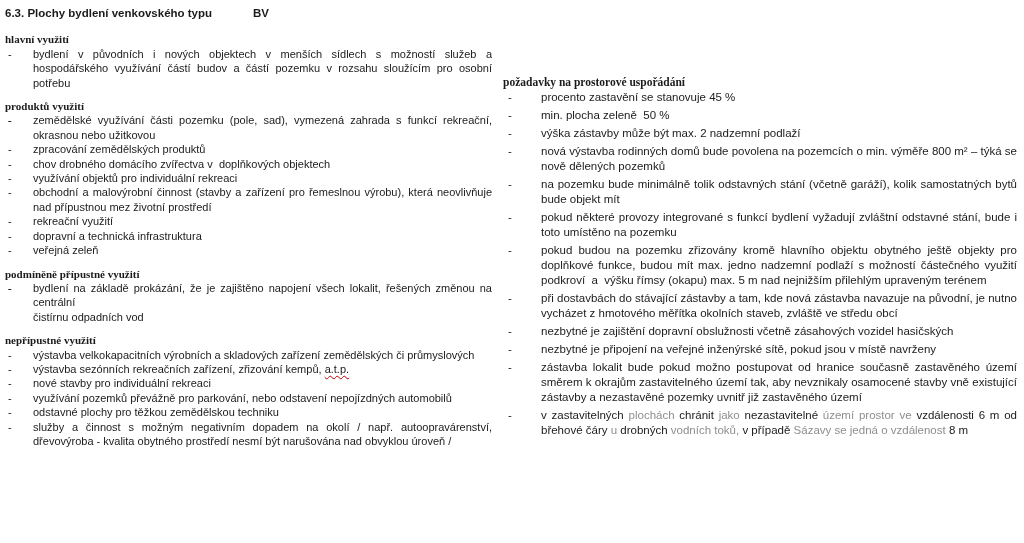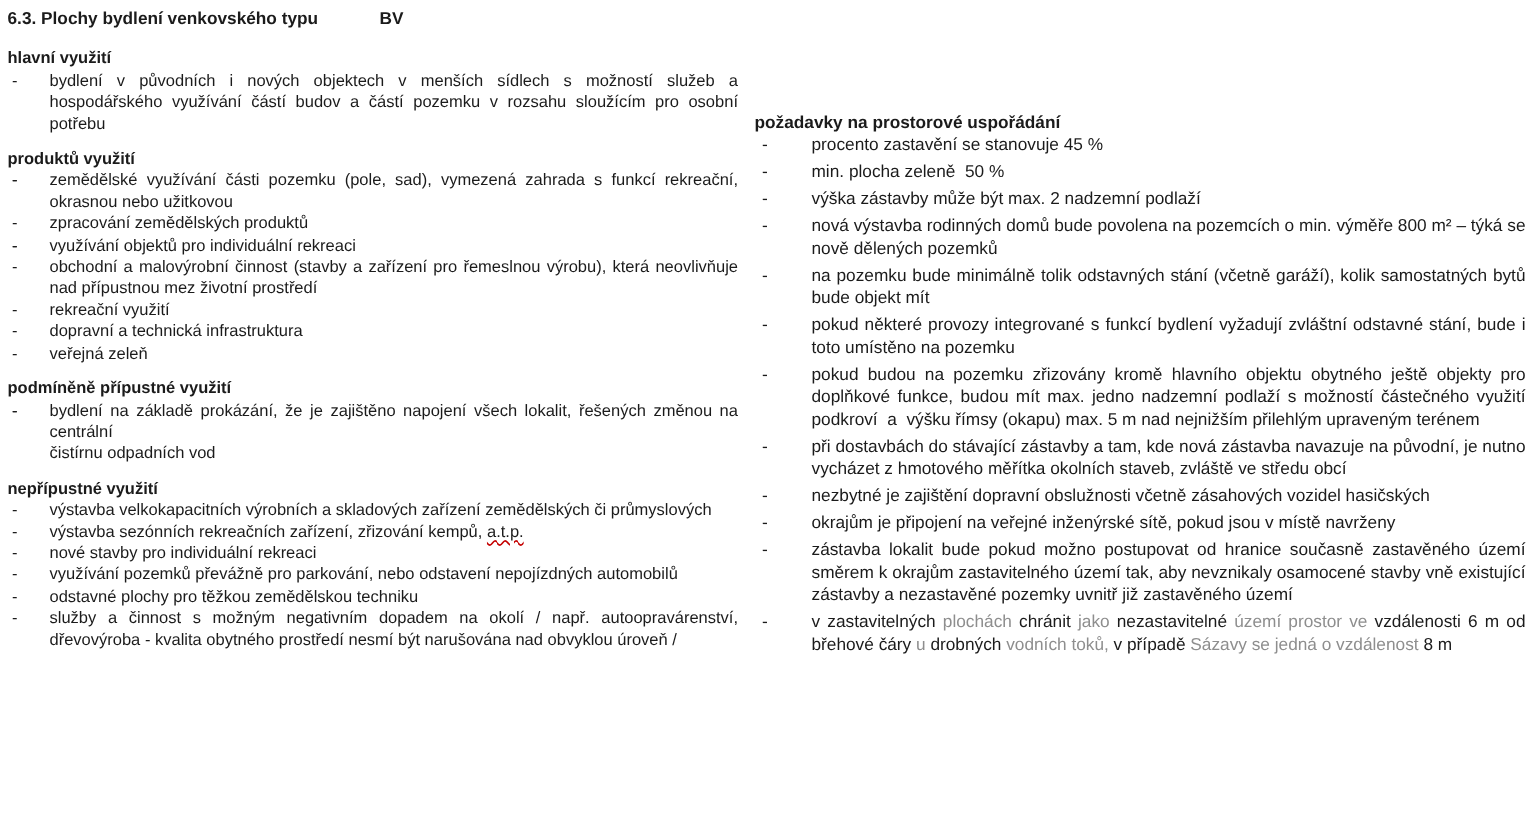--- a/index.html
+++ b/index.html
@@ -5,21 +5,21 @@
   html,body{margin:0;padding:0;background:#fff;}
   .page{
     position:relative;width:1024px;height:543px;background:#ffffff;overflow:hidden;
     font-family:"Liberation Sans","DejaVu Sans",sans-serif;color:#1b1b1b;
     -webkit-font-smoothing:antialiased;
   }
   .col-left{position:absolute;left:5px;top:6px;width:487px;font-size:11px;line-height:14.4px;}
   .col-right{position:absolute;left:503px;top:75px;width:514px;font-size:11.5px;line-height:15px;}
   .doc-title{font-weight:bold;font-size:11.5px;position:relative;margin-bottom:12px;white-space:nowrap;}
   .title-code{position:absolute;left:248px;top:0;}
-  .sec-heading{font-weight:bold;margin-top:9px;}
+  .sec-heading{font-weight:bold;margin-top:9px;font-family:Liberation Serif, serif;}
   .col-right .sec-heading{margin-top:0;}
   .item{position:relative;text-align:justify;}
   .col-left .item{padding-left:28px;}
   .col-left .dash{position:absolute;left:3px;top:0;}
   .col-right .item{padding-left:38px;margin-bottom:3px;}
   .col-right .dash{position:absolute;left:5px;top:0;}
   .misspell{text-decoration:underline;text-decoration-style:wavy;text-decoration-color:#c40000;text-decoration-thickness:1px;text-underline-offset:2px;}
   .muted{color:#8e8e8e;}
 </style>
 </head>
@@ -40,21 +40,21 @@
         <span class="dash">-</span>
         <span class="itext">bydlení v původních i nových objektech v menších sídlech s možností služeb a hospodářského využívání částí budov a částí pozemku v rozsahu sloužícím pro osobní potřebu</span>
       </div>
     </div>
 
     <div class="section">
       <div class="sec-heading">produktů využití</div>
       <div class="item"><span class="dash">-</span></div>
       <div class="item"><span class="dash">-</span><span class="itext">zemědělské využívání části pozemku (pole, sad), vymezená zahrada s funkcí rekreační, okrasnou nebo užitkovou</span></div>
       <div class="item"><span class="dash">-</span><span class="itext">zpracování zemědělských produktů</span></div>
-      <div class="item"><span class="dash">-</span></div>
+      <div class="item"><span class="dash">-</span><span class="itext">chov drobného domácího zvířectva v&nbsp; doplňkových objektech</span></div>
       <div class="item"><span class="dash">-</span><span class="itext">využívání objektů pro individuální rekreaci</span></div>
       <div class="item"><span class="dash">-</span><span class="itext">obchodní a malovýrobní činnost (stavby a zařízení pro řemeslnou výrobu), která neovlivňuje nad přípustnou mez životní prostředí</span></div>
       <div class="item"><span class="dash">-</span><span class="itext">rekreační využití</span></div>
       <div class="item"><span class="dash">-</span><span class="itext">dopravní a technická infrastruktura</span></div>
       <div class="item"><span class="dash">-</span><span class="itext">veřejná zeleň</span></div>
     </div>
 
     <div class="section">
       <div class="sec-heading">podmíněně přípustné využití</div>
       <div class="item"><span class="dash">-</span></div>
@@ -84,21 +84,21 @@
 
     <div class="item"><span class="dash">-</span><span class="itext">procento zastavění se stanovuje 45 %</span></div>
     <div class="item"><span class="dash">-</span><span class="itext">min. plocha zeleně&nbsp; 50 %</span></div>
     <div class="item"><span class="dash">-</span><span class="itext">výška zástavby může být max. 2 nadzemní podlaží</span></div>
     <div class="item"><span class="dash">-</span><span class="itext">nová výstavba rodinných domů bude povolena na pozemcích o min. výměře 800 m² – týká se nově dělených pozemků</span></div>
     <div class="item"><span class="dash">-</span><span class="itext">na pozemku bude minimálně tolik odstavných stání (včetně garáží), kolik samostatných bytů bude objekt mít</span></div>
     <div class="item"><span class="dash">-</span><span class="itext">pokud některé provozy integrované s funkcí bydlení vyžadují zvláštní odstavné stání, bude i toto umístěno na pozemku</span></div>
     <div class="item"><span class="dash">-</span><span class="itext">pokud budou na pozemku zřizovány kromě hlavního objektu obytného ještě objekty pro doplňkové funkce, budou mít max. jedno nadzemní podlaží s možností částečného využití podkroví&nbsp; a&nbsp; výšku římsy (okapu) max. 5 m nad nejnižším přilehlým upraveným terénem</span></div>
     <div class="item"><span class="dash">-</span><span class="itext">při dostavbách do stávající zástavby a tam, kde nová zástavba navazuje na původní, je nutno vycházet z hmotového měřítka okolních staveb, zvláště ve středu obcí</span></div>
     <div class="item"><span class="dash">-</span><span class="itext">nezbytné je zajištění dopravní obslužnosti včetně zásahových vozidel hasičských</span></div>
-    <div class="item"><span class="dash">-</span><span class="itext">okrajům je připojení na veřejné inženýrské sítě, pokud jsou v místě navrženy</span></div>
+    <div class="item"><span class="dash">-</span><span class="itext">nezbytné je připojení na veřejné inženýrské sítě, pokud jsou v místě navrženy</span></div>
     <div class="item"><span class="dash">-</span><span class="itext">zástavba lokalit bude pokud možno postupovat od hranice současně zastavěného území směrem k okrajům zastavitelného území tak, aby nevznikaly osamocené stavby vně existující zástavby a nezastavěné pozemky uvnitř již zastavěného území</span></div>
 
     <div class="item">
       <span class="dash">-</span>
       <span class="itext"><span>v zastavitelných </span><span class="muted">plochách </span><span>chránit </span><span class="muted">jako </span><span>nezastavitelné </span><span class="muted">území prostor ve </span><span>vzdálenosti 6 m od břehové čáry </span><span class="muted">u </span><span>drobných </span><span class="muted">vodních toků, </span><span>v případě </span><span class="muted">Sázavy se jedná o vzdálenost </span><span>8 m</span></span>
     </div>
 
   </div>
 
 </div>

